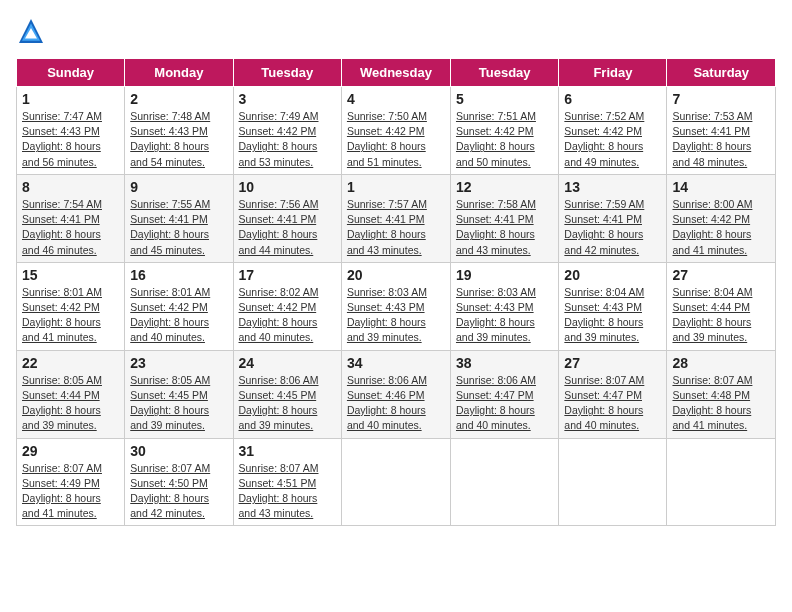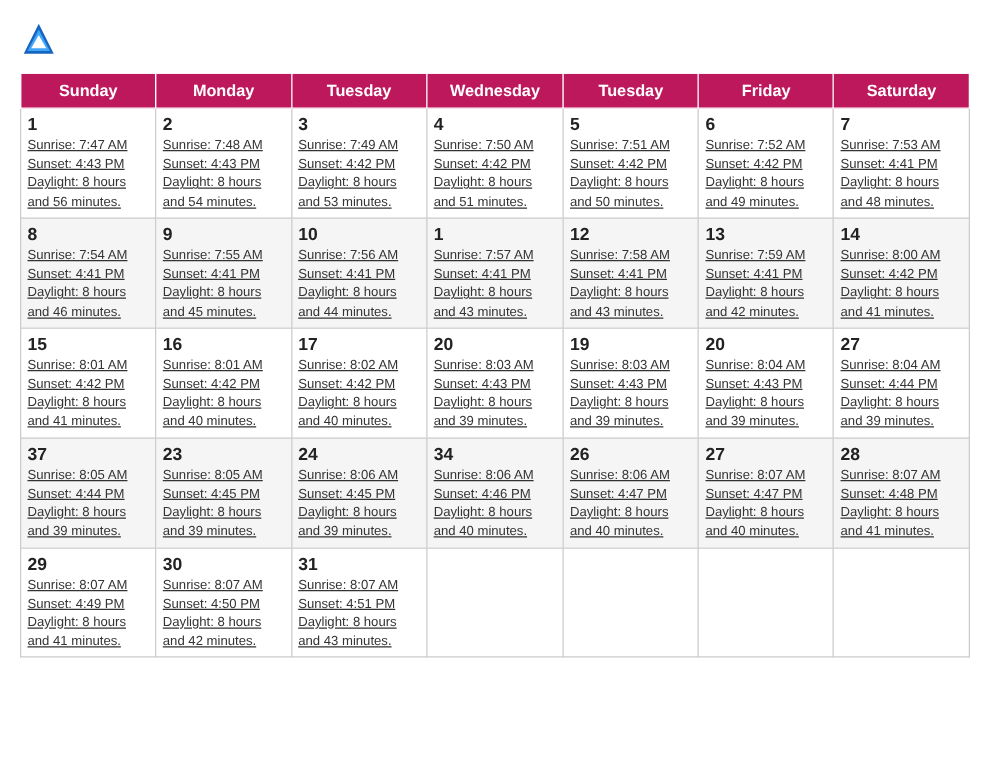--- a/index.html
+++ b/index.html
@@ -212,37 +212,37 @@
           <span class="day-number">20</span>
 <div class="day-info">Sunrise: 8:04 AM<br>Sunset: 4:43 PM<br>Daylight: 8 hours and 39 minutes.</div>
         </td>
         <td>
           <span class="day-number">27</span>
 <div class="day-info">Sunrise: 8:04 AM<br>Sunset: 4:44 PM<br>Daylight: 8 hours and 39 minutes.</div>
         </td>
       </tr>
       <tr>
         <td>
-          <span class="day-number">37</span>
+          <span class="day-number">22</span>
 <div class="day-info">Sunrise: 8:05 AM<br>Sunset: 4:44 PM<br>Daylight: 8 hours and 39 minutes.</div>
         </td>
         <td>
           <span class="day-number">23</span>
 <div class="day-info">Sunrise: 8:05 AM<br>Sunset: 4:45 PM<br>Daylight: 8 hours and 39 minutes.</div>
         </td>
         <td>
           <span class="day-number">24</span>
 <div class="day-info">Sunrise: 8:06 AM<br>Sunset: 4:45 PM<br>Daylight: 8 hours and 39 minutes.</div>
         </td>
         <td>
           <span class="day-number">34</span>
 <div class="day-info">Sunrise: 8:06 AM<br>Sunset: 4:46 PM<br>Daylight: 8 hours and 40 minutes.</div>
         </td>
         <td>
-          <span class="day-number">26</span>
+          <span class="day-number">38</span>
 <div class="day-info">Sunrise: 8:06 AM<br>Sunset: 4:47 PM<br>Daylight: 8 hours and 40 minutes.</div>
         </td>
         <td>
           <span class="day-number">27</span>
 <div class="day-info">Sunrise: 8:07 AM<br>Sunset: 4:47 PM<br>Daylight: 8 hours and 40 minutes.</div>
         </td>
         <td>
           <span class="day-number">28</span>
 <div class="day-info">Sunrise: 8:07 AM<br>Sunset: 4:48 PM<br>Daylight: 8 hours and 41 minutes.</div>
         </td>

